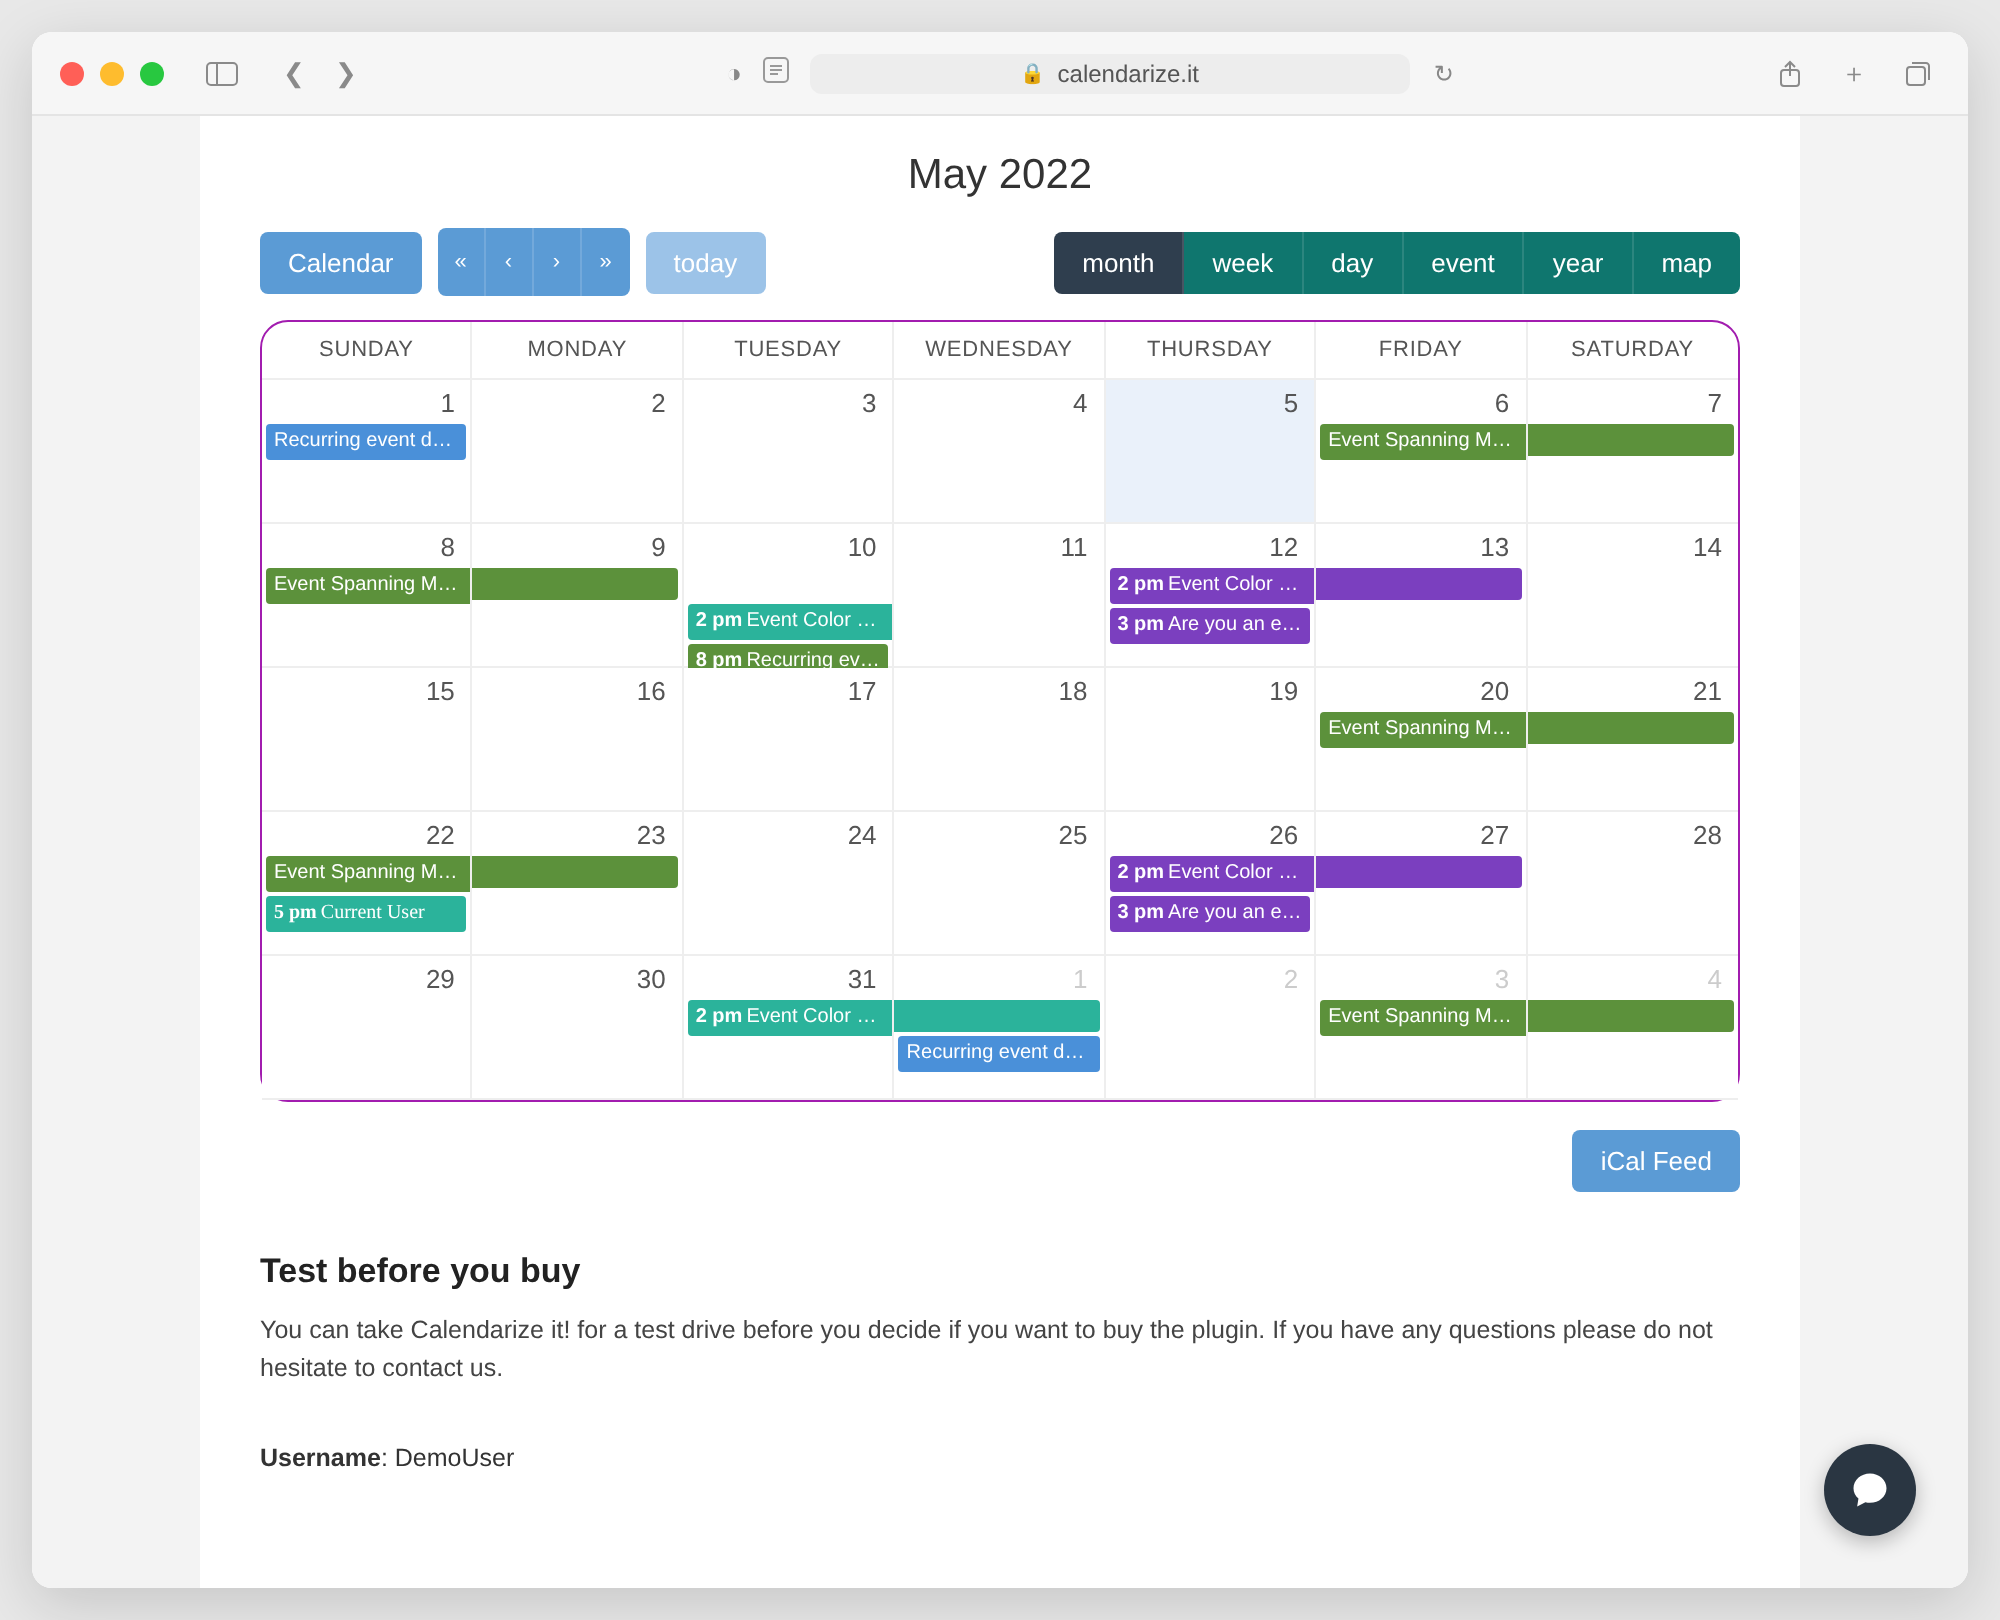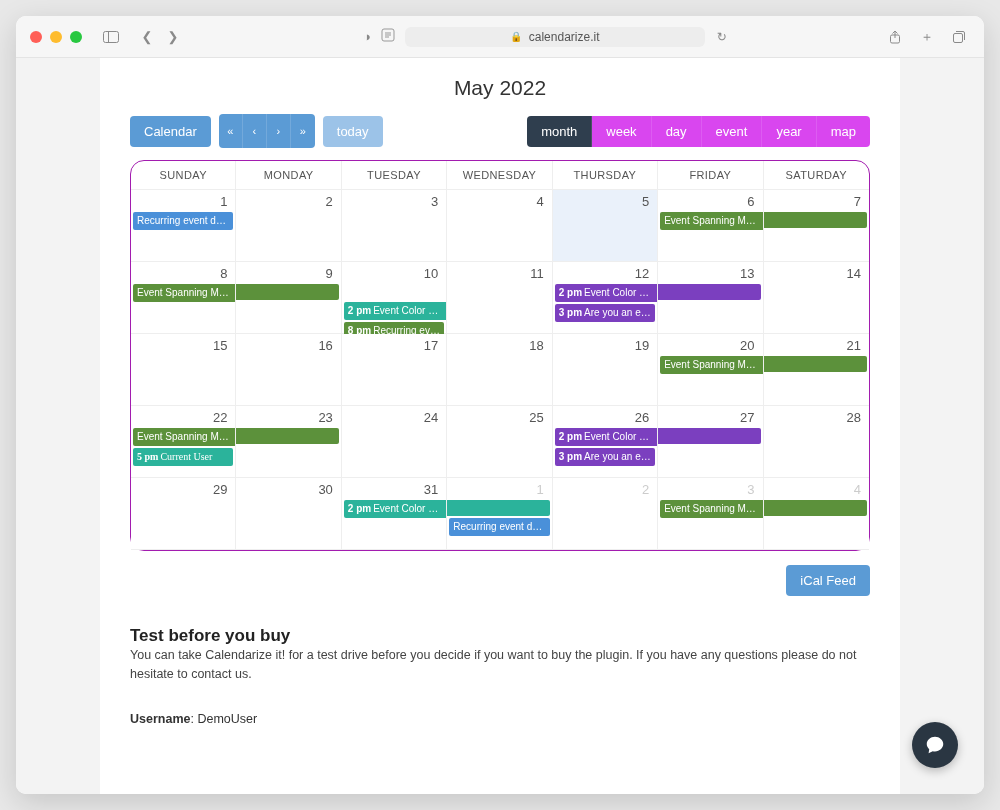--- a/index.html
+++ b/index.html
@@ -30,21 +30,21 @@
 .cal-title { text-align: center; font-size: 21px; font-weight: 400; color: #333; margin-bottom: 14px; }
 
 .toolbar { display: flex; align-items: center; gap: 8px; margin-bottom: 12px; }
 .btn { background: #5b9bd5; color: #fff; border: none; border-radius: 4px; padding: 8px 14px; font-size: 13px; cursor: pointer; }
 .btn.light { background: #9cc3e8; }
 .nav-group { display: flex; background: #5b9bd5; border-radius: 4px; overflow: hidden; }
 .nav-group .nbtn { width: 24px; height: 34px; display: flex; align-items: center; justify-content: center; color: #fff; font-size: 11px; cursor: pointer; border-right: 1px solid rgba(255,255,255,0.15); }
 .nav-group .nbtn:last-child { border-right: none; }
 .spacer { flex: 1; }
 .view-group { display: flex; border-radius: 4px; overflow: hidden; }
-.view-group .vbtn { background: #d946ef; color: #fff; padding: 8px 14px; font-size: 13px; cursor: pointer; border-right: 1px solid rgba(255,255,255,0.12); }
+.view-group .vbtn { background: #0f766e; color: #fff; padding: 8px 14px; font-size: 13px; cursor: pointer; border-right: 1px solid rgba(255,255,255,0.12); }
 .view-group .vbtn:last-child { border-right: none; }
 .view-group .vbtn.active { background: #2f3e4e; }
 
 .calendar { border: 1px solid #a21caf; border-radius: 14px; width: 100%; }
 .cal-head { display: grid; grid-template-columns: repeat(7, 1fr); }
 .cal-head .dh { text-align: center; font-size: 11px; color: #555; padding: 8px 0; border-right: 1px solid #eee; border-bottom: 1px solid #eee; letter-spacing: 0.4px; }
 .cal-head .dh:last-child { border-right: none; }
 
 .cal-body { display: grid; grid-template-columns: repeat(7, 1fr); grid-auto-rows: 72px; }
 .cell { border-right: 1px solid #eee; border-bottom: 1px solid #eee; position: relative; background: #fff; }
@@ -56,21 +56,21 @@
 
 .evwrap { position: absolute; top: 22px; left: 0; right: 0; display: flex; flex-direction: column; gap: 2px; }
 .ev { font-size: 10px; color: #fff; padding: 2px 4px; white-space: nowrap; overflow: hidden; text-overflow: ellipsis; margin: 0 2px; border-radius: 2px; line-height: 1.4; }
 .ev .time { font-weight: 700; margin-right: 2px; }
 .ev.span-start { margin-right: 0; border-top-right-radius: 0; border-bottom-right-radius: 0; }
 .ev.span-end { margin-left: 0; border-top-left-radius: 0; border-bottom-left-radius: 0; height: 16px; }
 
 .below { margin-top: 14px; text-align: right; }
 .below .btn { display: inline-block; }
 
-.section-h { font-size: 17px; font-weight: 700; color: #222; margin-top: 30px; }
+.section-h { font-size: 17px; font-weight: 700; color: #222; margin-top: 30px; margin-bottom: 10px; }
 .section-p { font-size: 12.5px; color: #444; line-height: 1.5; margin-bottom: 28px; }
 .cred { font-size: 12.5px; color: #333; margin-bottom: 4px; }
 .cred b { font-weight: 700; }
 
 .chat-fab { position: absolute; right: 26px; bottom: 26px; width: 46px; height: 46px; border-radius: 50%; background: #2a3642; display: flex; align-items: center; justify-content: center; cursor: pointer; box-shadow: 0 3px 10px rgba(0,0,0,0.25); }
 .chat-fab svg { fill: #fff; width: 22px; height: 22px; }
 </style>
 </head>
 <body>
 

